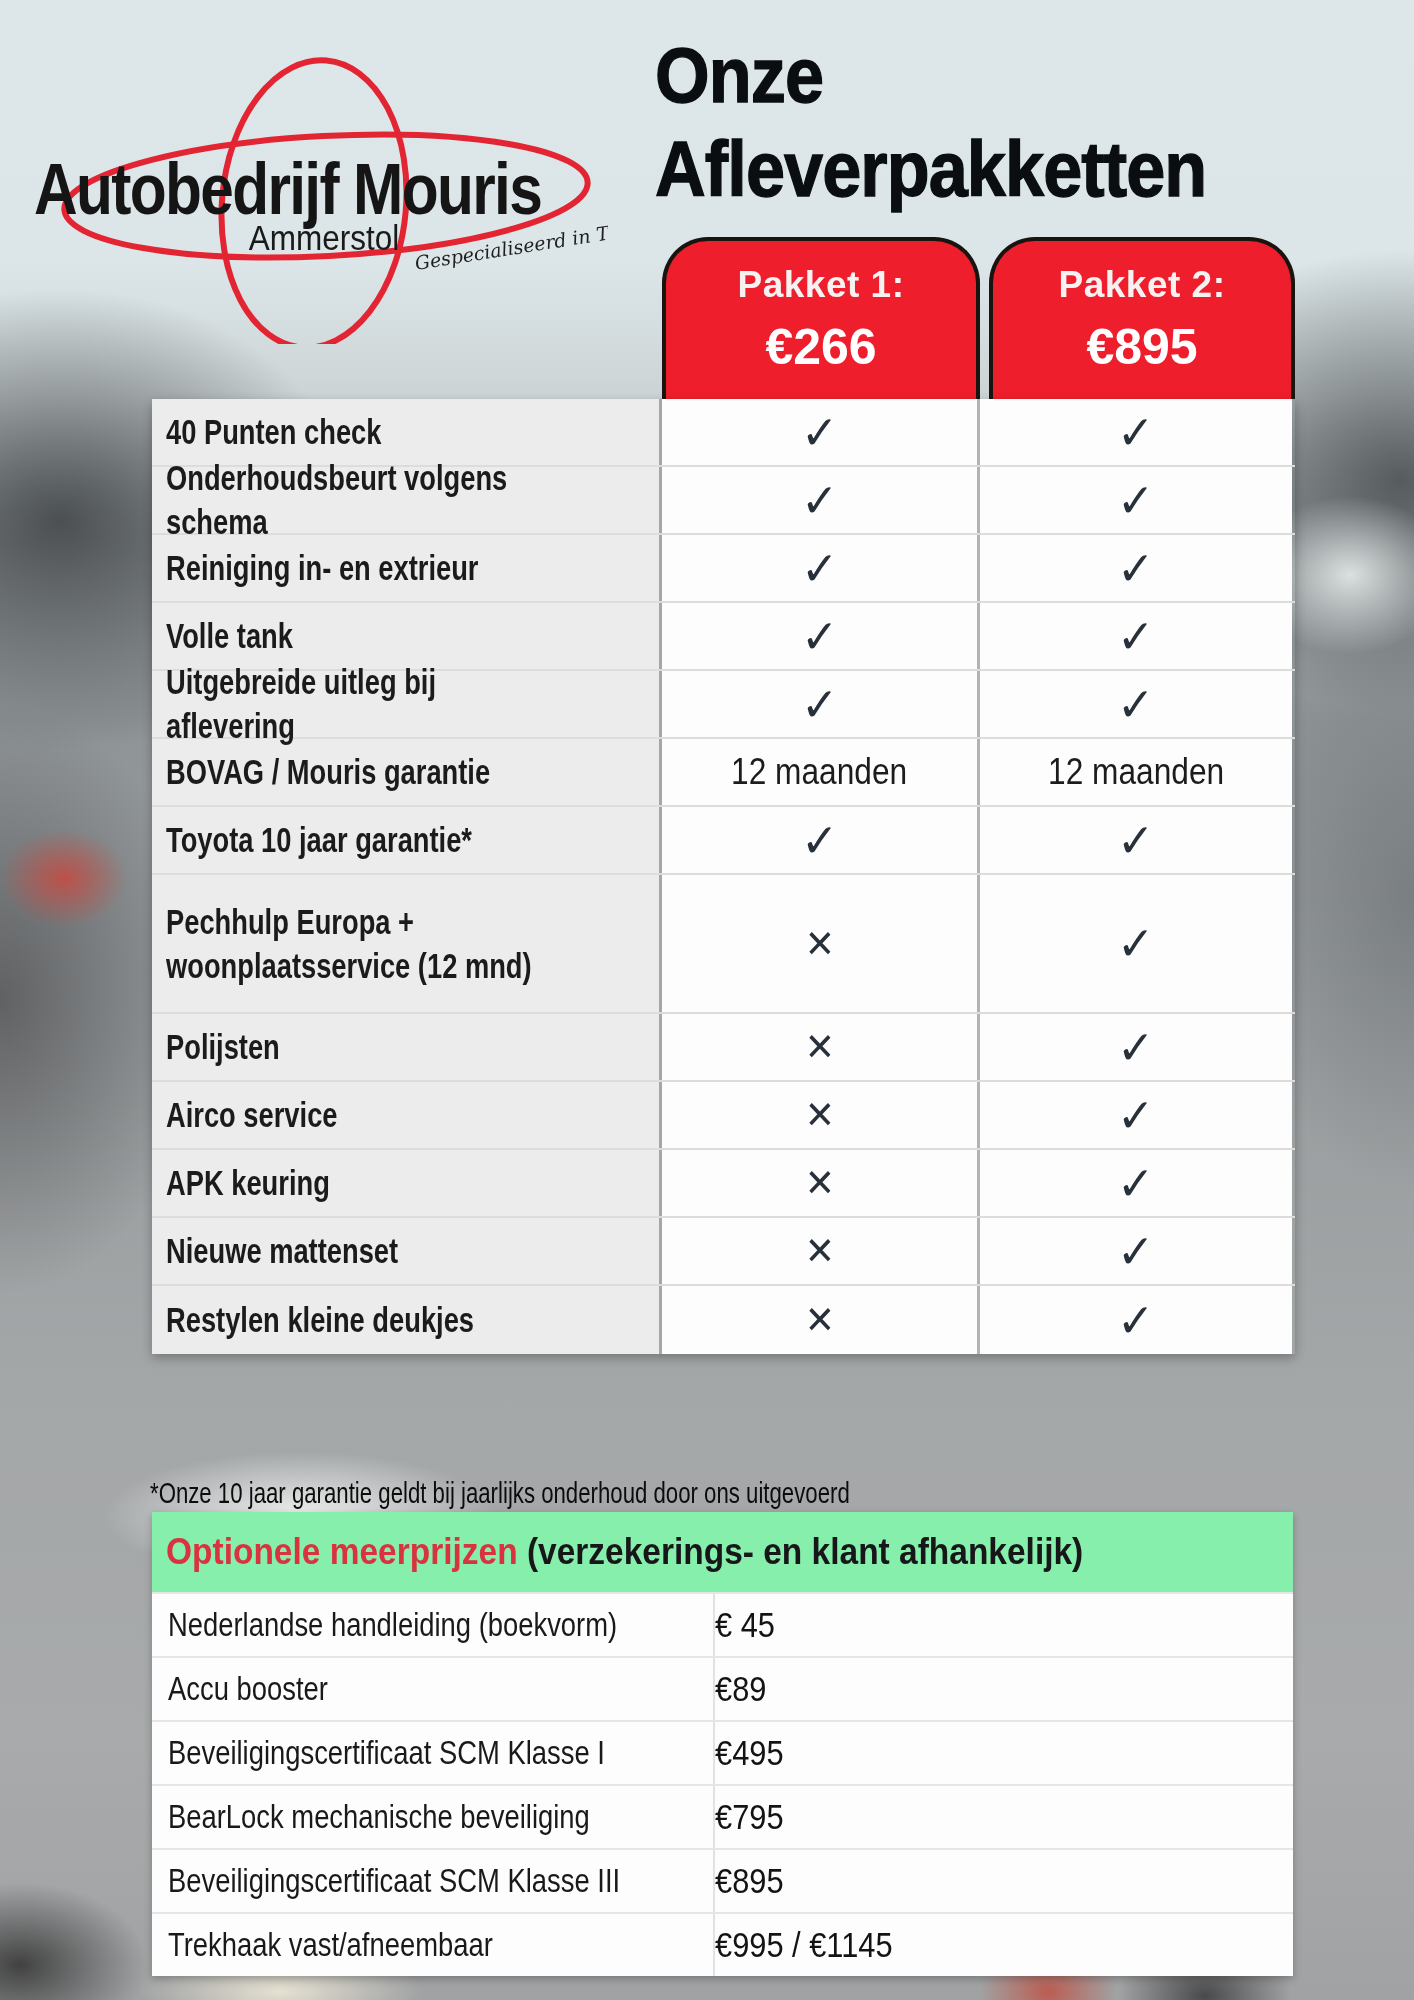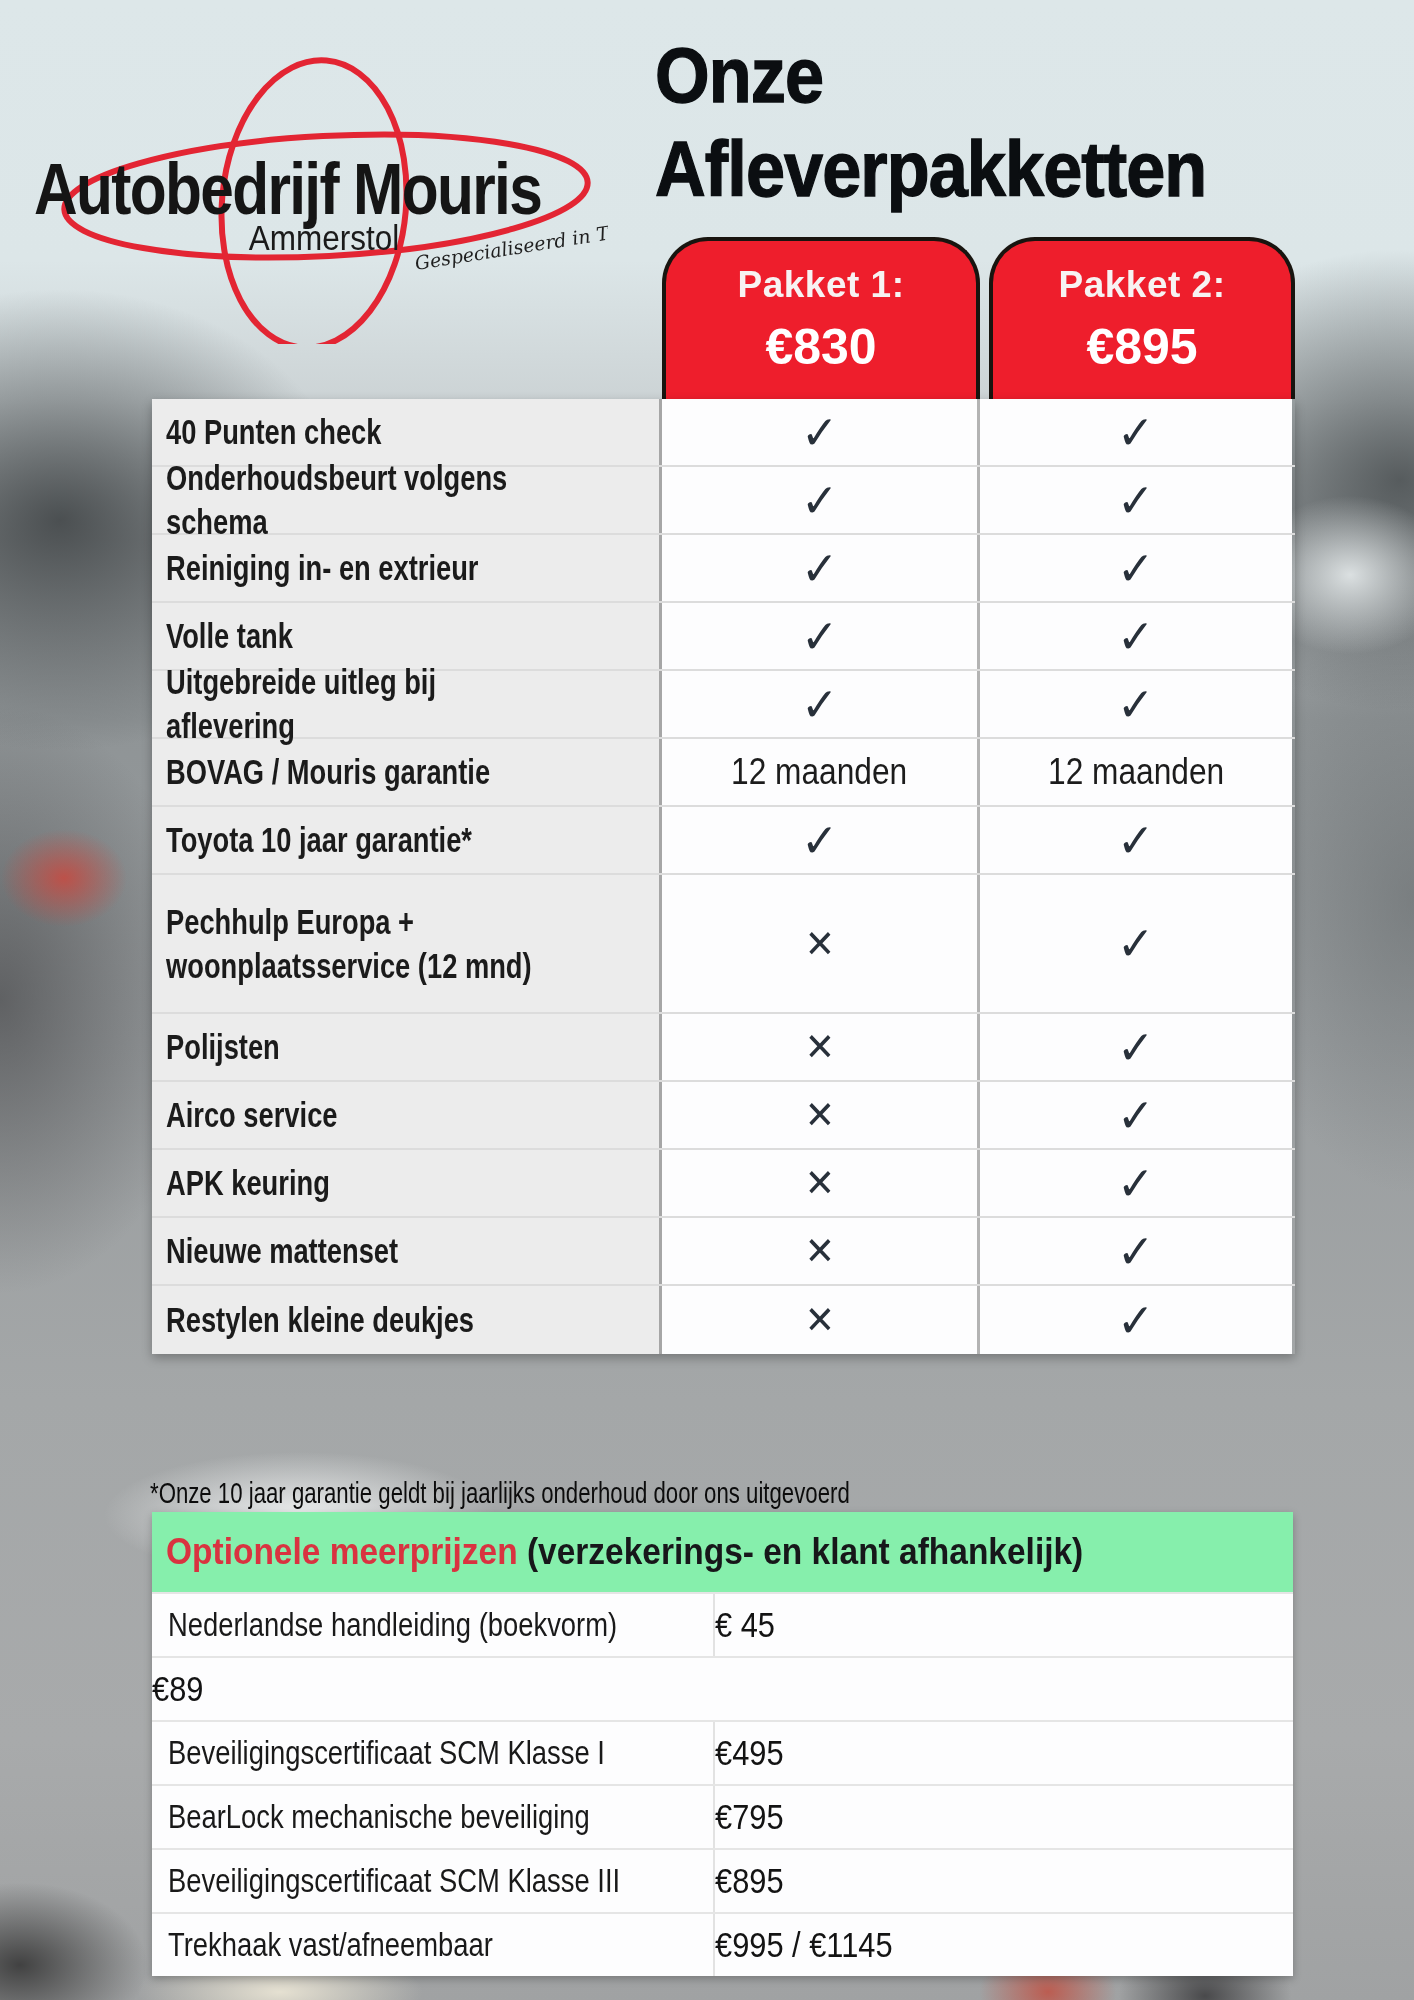--- a/index.html
+++ b/index.html
@@ -89,21 +89,21 @@
     <text transform="translate(408 256) rotate(-9)" font-size="19" font-style="italic" font-family="'DejaVu Serif',serif" fill="#1f1f1f">Gespecialiseerd in Toyota</text>
   </svg>
 
   <h1 class="title">
     <span class="tline">Onze</span>
     <span class="tline">Afleverpakketten</span>
   </h1>
 
   <div class="pkg pkg1">
     <div class="pkg-name">Pakket 1:</div>
-    <div class="pkg-price">€830</div>
+    <div class="pkg-price">€266</div>
   </div>
   <div class="pkg pkg2">
     <div class="pkg-name">Pakket 2:</div>
     <div class="pkg-price">€895</div>
   </div>
 
   <div class="ctable">
     <div class="crow">
       <div class="cf">
           <span class="t">40 Punten check</span>
@@ -258,20 +258,23 @@
     </div>
     <div class="opt-row">
       <div class="on">
           <span class="t">Nederlandse handleiding (boekvorm)</span>
         </div>
       <div class="op">
           <span class="t">€ 45</span>
         </div>
     </div>
     <div class="opt-row">
+      <div class="on">
+          <span class="t">Accu booster</span>
+        </div>
       <div class="op">
           <span class="t">€89</span>
         </div>
     </div>
     <div class="opt-row">
       <div class="on">
           <span class="t">Beveiligingscertificaat SCM Klasse I</span>
         </div>
       <div class="op">
           <span class="t">€495</span>

